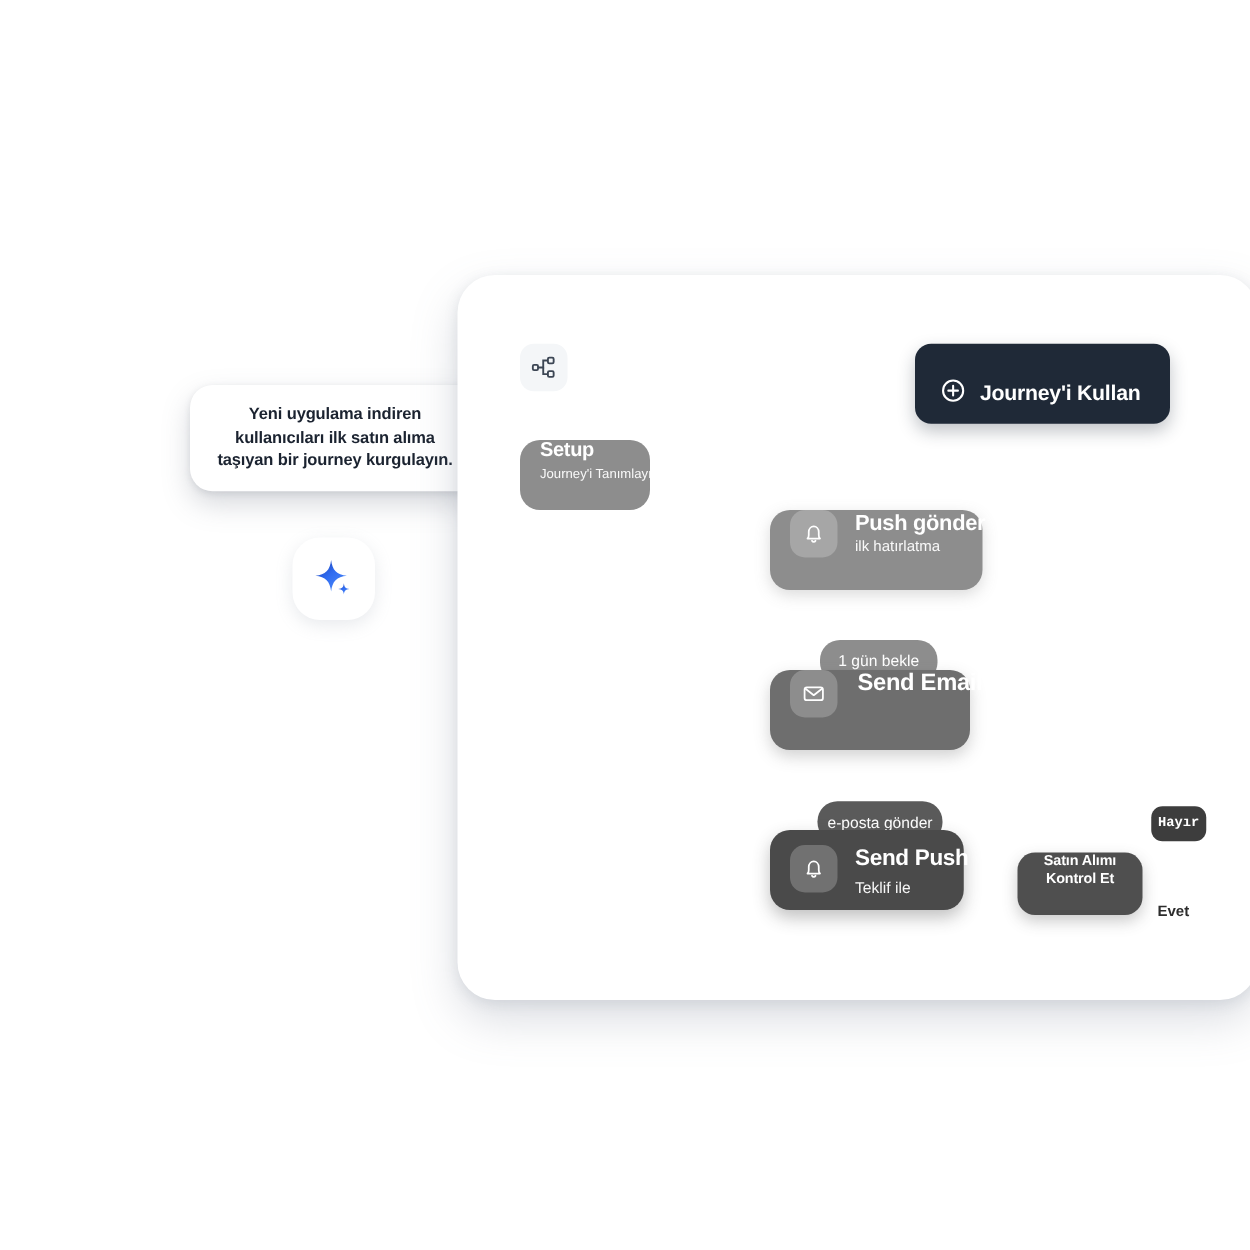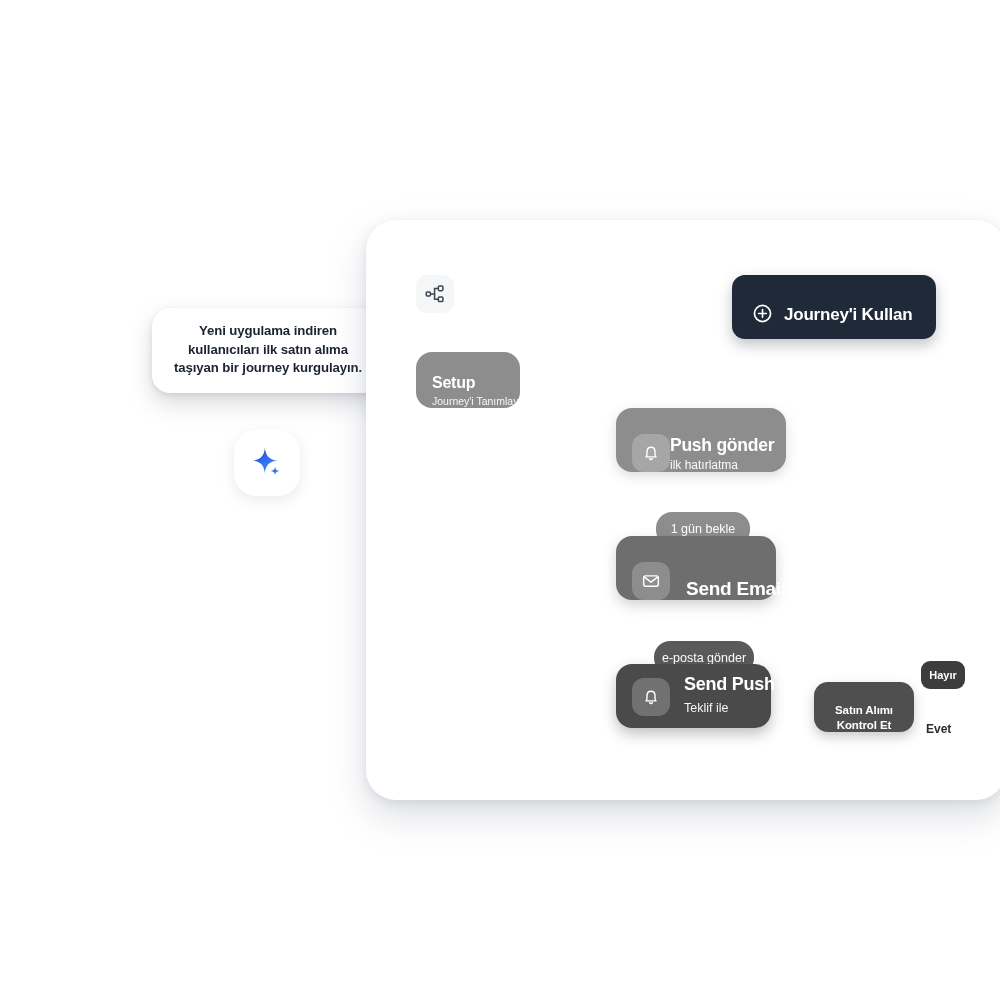--- a/index.html
+++ b/index.html
@@ -136,21 +136,21 @@
     font-size: 17px;
     font-weight: 700;
     letter-spacing: -.2px;
     white-space: nowrap;
   }
 
   
   .node {
     position: absolute;
     display: flex;
-    align-items: flex-end;
+    align-items: flex-start;
     border-radius: 16px;
     box-sizing: border-box;
   }
   .node .node-icon {
     width: 38px;
     height: 38px;
     border-radius: 12px;
     background: rgba(255, 255, 255, .22);
     display: flex;
     align-items: center;
@@ -205,20 +205,21 @@
     height: 0;
     border-top: 2.5px dashed #d8d8d8;
     transform: translateY(-50%);
   }
 
   
   #node-push {
     left: 250px; top: 188px;
     width: 170px; height: 64px;
     padding: 0 16px;
+    gap: 14px;
     background: #8d8d8d;
     box-shadow: 0 4px 12px rgba(110,110,110,.25);
   }
   #node-push .node-title { font-size: 17.5px; }
   #node-push .node-sub   { font-size: 12px; margin-top: 2px; }
 
   
   #node-email {
     left: 250px; top: 316px;
     width: 160px; height: 64px;
@@ -277,26 +278,27 @@
     background: #8d8d8d;
     font-size: 12.5px;
   }
   #pill-email {
     left: 288px; top: 400px;
     width: 100px; height: 33px;
     background: #5a5a5a;
     font-size: 12.5px;
   }
   #pill-hayir {
-    left: 555px; top: 420px;
+    left: 555px; top: 404px;
     width: 44px; height: 28px;
     background: #3d3d3d;
     border-radius: 9px;
     font-size: 11px;
     font-weight: 700;
+    font-family: Liberation Mono, monospace;
   }
   .label-evet {
     position: absolute;
     left: 560px; top: 502px;
     color: #2d2d2d;
     font-size: 12px;
     font-weight: 700;
   }
 </style>
 </head>

